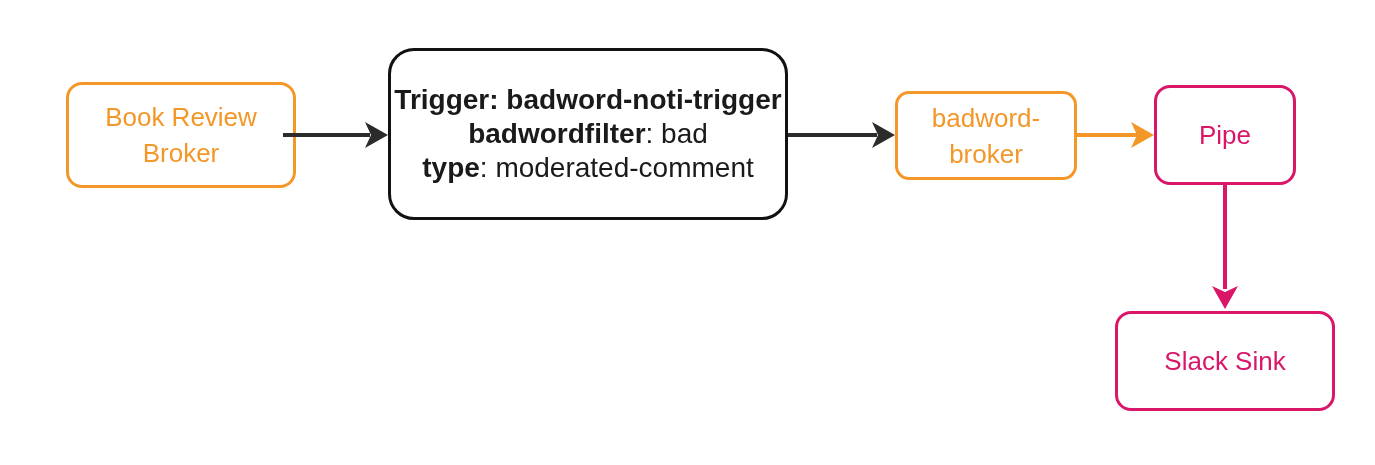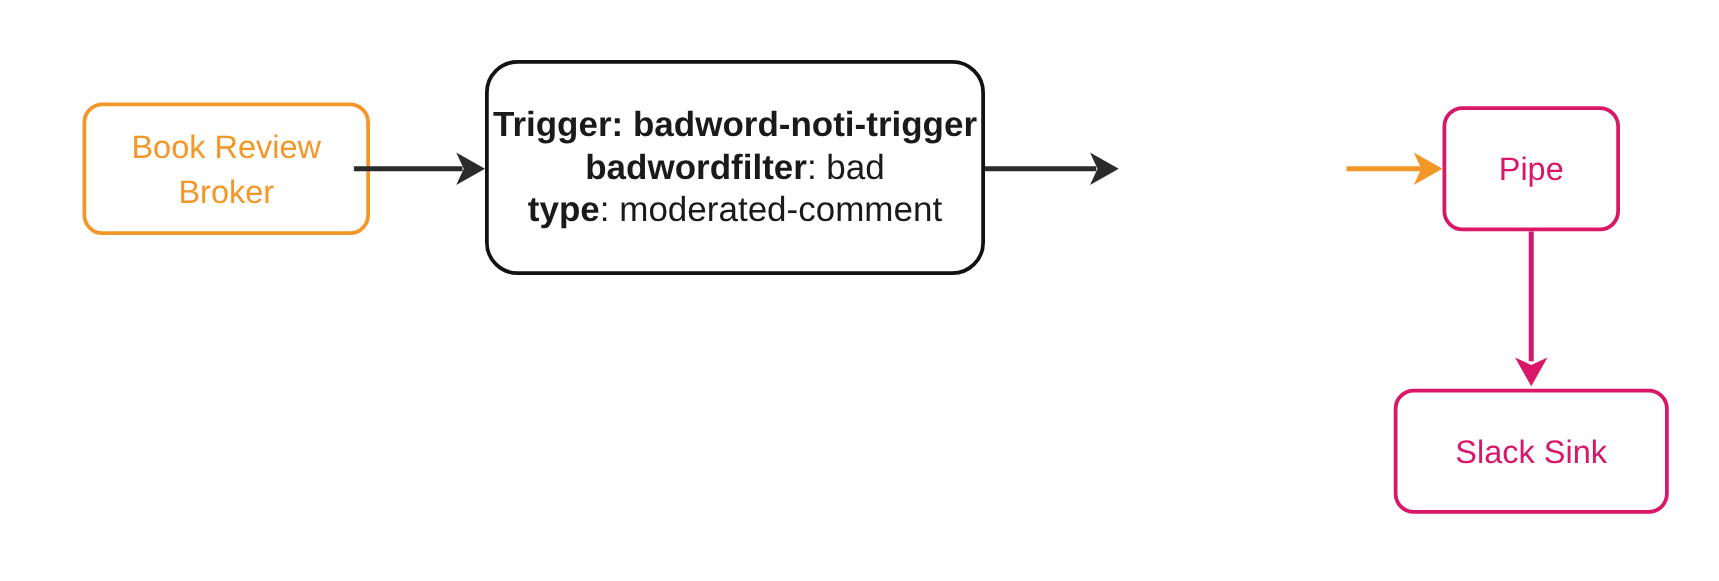--- a/index.html
+++ b/index.html
@@ -81,20 +81,23 @@
     <div class="tline bold">Trigger: badword-noti-trigger</div>
     <div class="tline"><span class="bold">badwordfilter</span><span>: bad</span></div>
     <div class="tline"><span class="bold">type</span><span>: moderated-comment</span></div>
   </div>
 
   <svg class="edge edge-dark" style="left:788px; top:121px;" width="107" height="28">
     <line x1="0" y1="14" x2="89" y2="14" stroke-width="4"></line>
     <path d="M84,1 L107,14 L84,27 L90,14 Z"></path>
   </svg>
 
+  <div class="node node-orange node-badword-broker">
+    <span class="label">badword-broker</span>
+  </div>
 
   <svg class="edge edge-orange" style="left:1077px; top:121px;" width="77" height="28">
     <line x1="0" y1="14" x2="60" y2="14" stroke-width="4"></line>
     <path d="M54,1 L77,14 L54,27 L60,14 Z"></path>
   </svg>
 
   <div class="node node-pink node-pipe">
     <span class="label">Pipe</span>
   </div>
 

